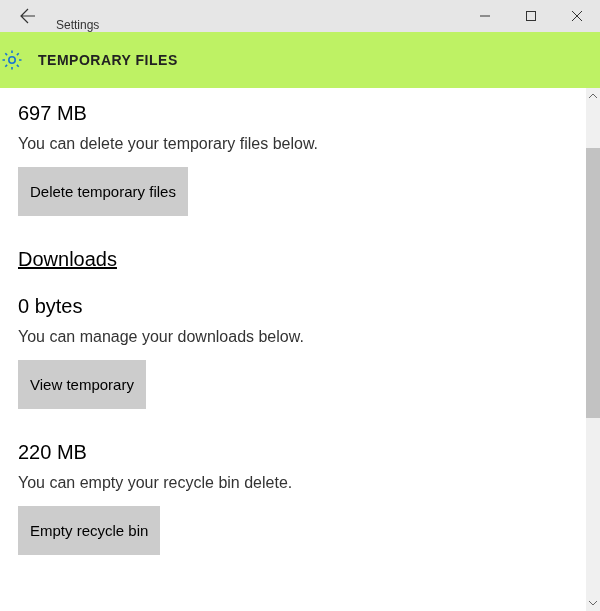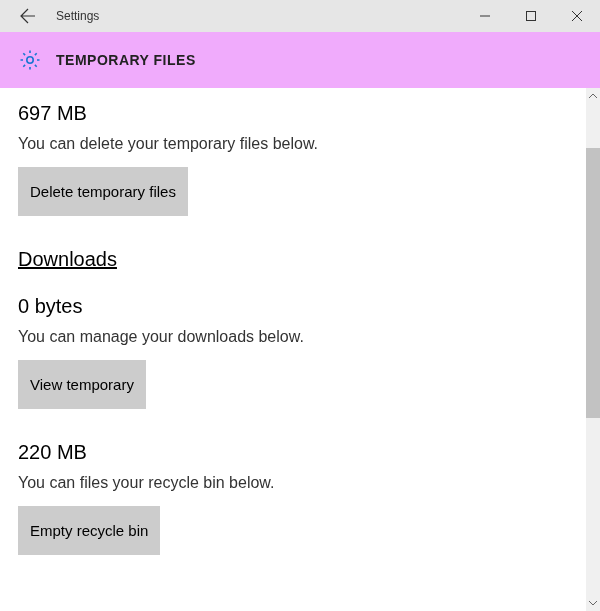--- a/index.html
+++ b/index.html
@@ -8,21 +8,21 @@
       background: #fff;
       width: 600px;
       height: 611px;
       overflow: hidden;
       position: relative;
     }
     .titlebar {
       height: 32px;
       background: #e6e6e6;
       display: flex;
-      align-items: center;
+      align-items: flex-end;
       padding-left: 8px;
     }
     .back-btn {
       width: 40px;
       height: 32px;
       display: flex;
       align-items: center;
       justify-content: center;
       cursor: pointer;
     }
@@ -39,24 +39,23 @@
     .win-btn {
       width: 46px;
       height: 32px;
       display: flex;
       align-items: center;
       justify-content: center;
       cursor: pointer;
     }
     .header {
       height: 56px;
-      background: #f0abfc;
+      background: #bef264;
       display: flex;
       align-items: center;
-      padding-left: 18px;
       gap: 14px;
     }
     .header-title {
       font-size: 14px;
       font-weight: 600;
       letter-spacing: 0.5px;
       color: #222;
     }
     .content {
       padding: 14px 18px 0 18px;
@@ -179,16 +178,16 @@
     <div class="size-value">697 MB</div>
     <div class="desc-text">You can delete your temporary files below.</div>
     <button class="action-btn">Delete temporary files</button>
 
     <div class="section-title">Downloads</div>
     <div class="size-value">0 bytes</div>
     <div class="desc-text">You can manage your downloads below.</div>
     <button class="action-btn">View temporary</button>
 
     <div class="size-value">220 MB</div>
-    <div class="desc-text">You can files your recycle bin below.</div>
+    <div class="desc-text">You can empty your recycle bin delete.</div>
     <button class="action-btn" style="margin-bottom:0">Empty recycle bin</button>
   </div>
 </div>
 
 </body></html>

